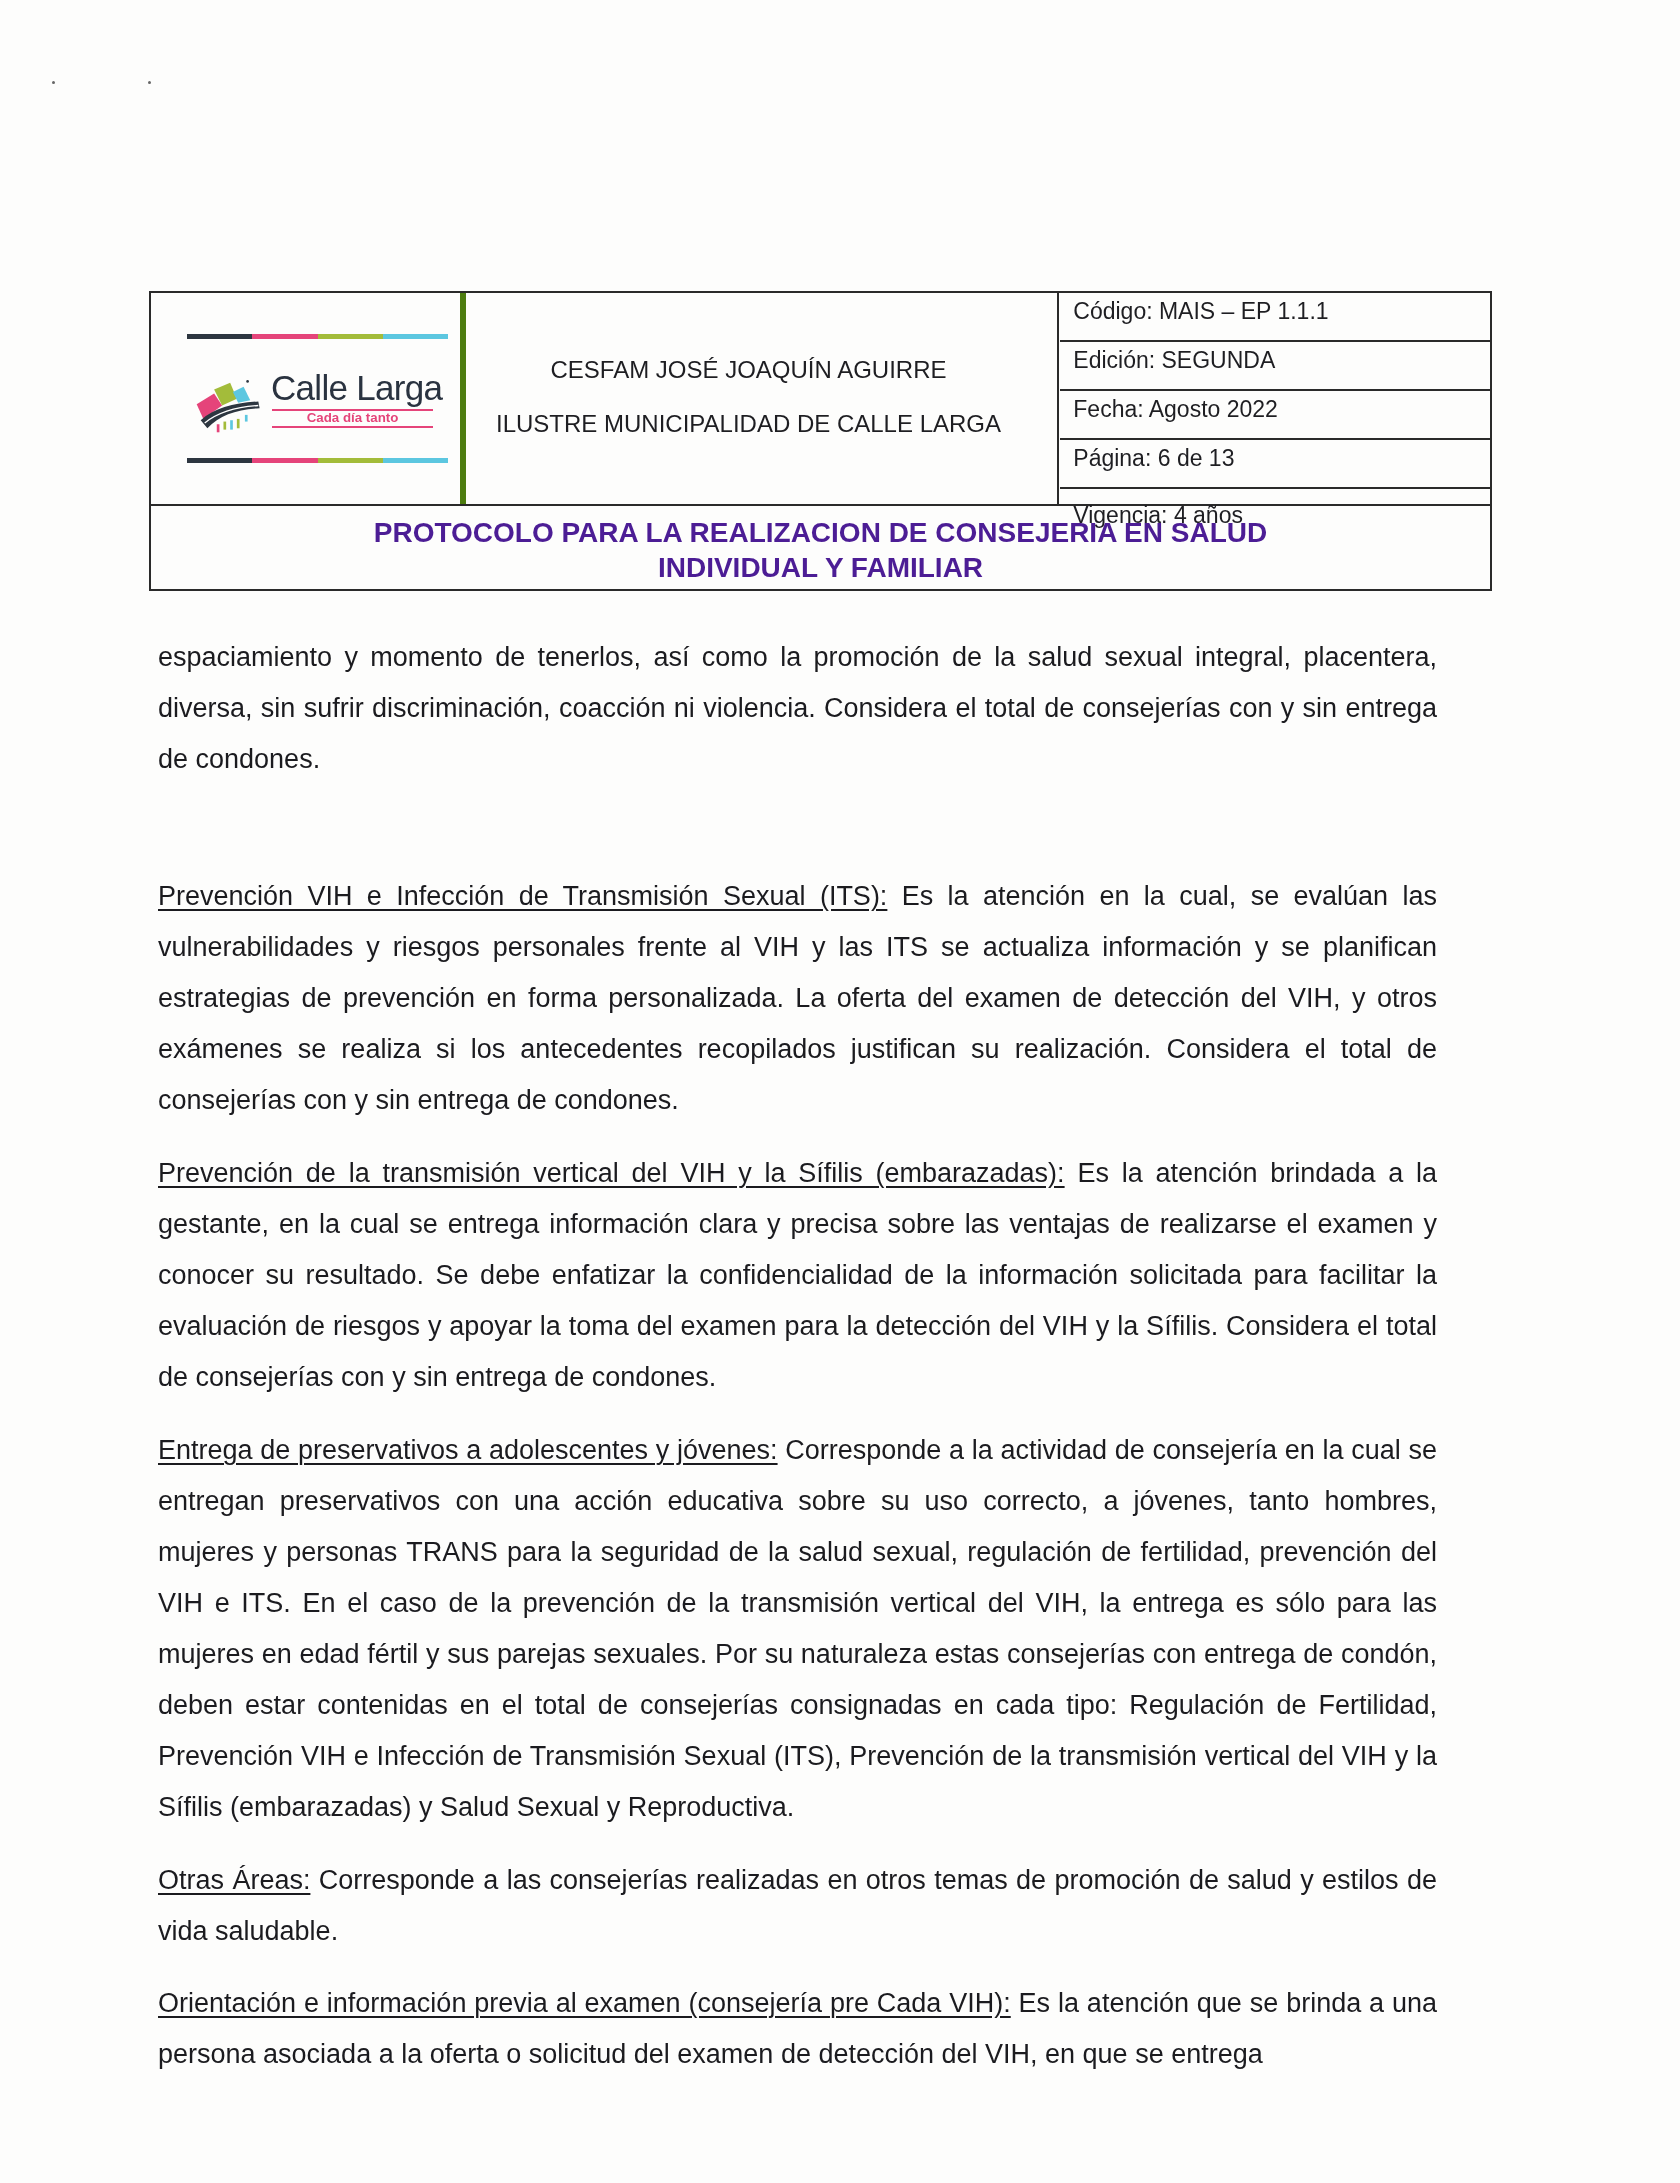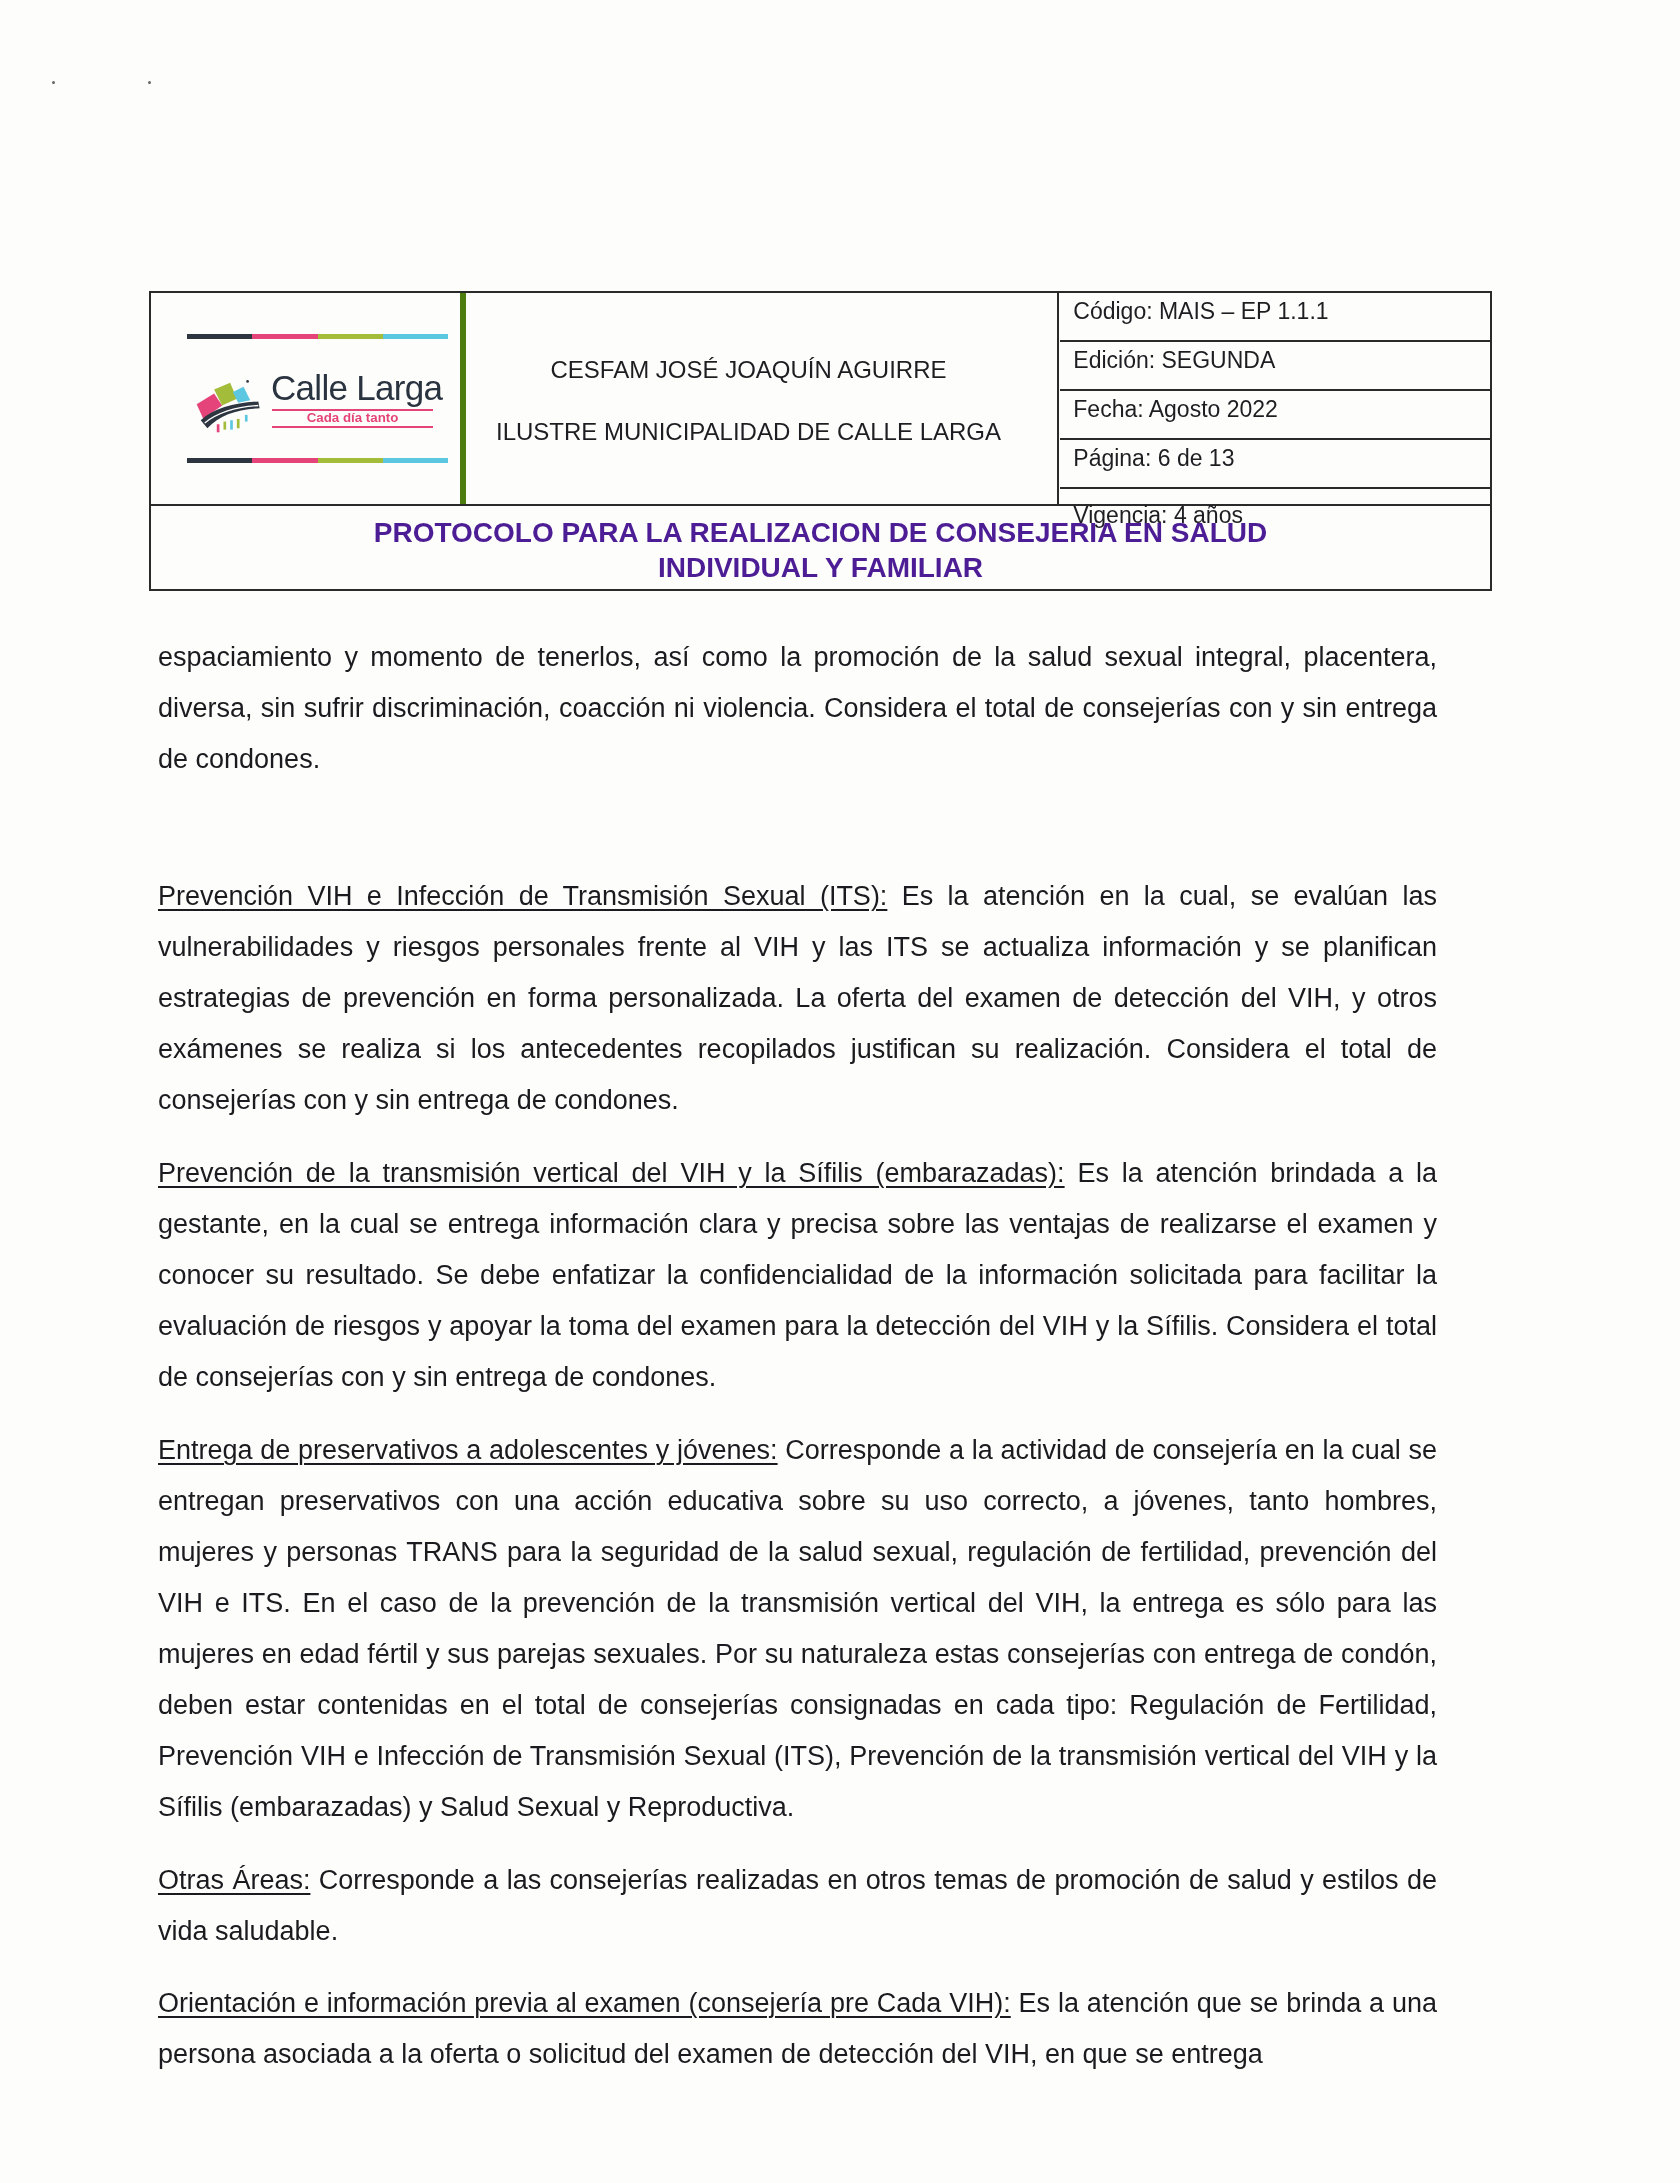--- a/index.html
+++ b/index.html
@@ -28,21 +28,21 @@
   .meta-row {
     box-sizing: border-box; height: 49px; border-bottom: 2px solid #2a2a2a;
     padding-left: 13.3px; font-size: 23px; line-height: 37px; color: #1e1e22;
   }
   .meta-row.last { border-bottom: none; height: 51px; line-height: 53px; }
   .center-line {
     position: absolute; left: 0; right: 0; text-align: center;
     font-size: 24px; color: #1e1e22;
   }
   .center-line.l1 { top: 63px; text-align: center; }
-  .center-line.l2 { top: 125px; }
+  .center-line.l2 { top: 117px; }
 
   .hdr-title {
     position: absolute; left: 0; right: 0; top: 211px; bottom: 0;
     text-align: center; font-weight: bold; font-size: 28px; line-height: 35px;
     padding-top: 10.7px; box-sizing: border-box; color: #4c1d95;
   }
 
   
   .stripe { position: absolute; left: 16px; width: 261px; height: 4.7px; display: flex; }
   .stripe span { flex: 1; }

